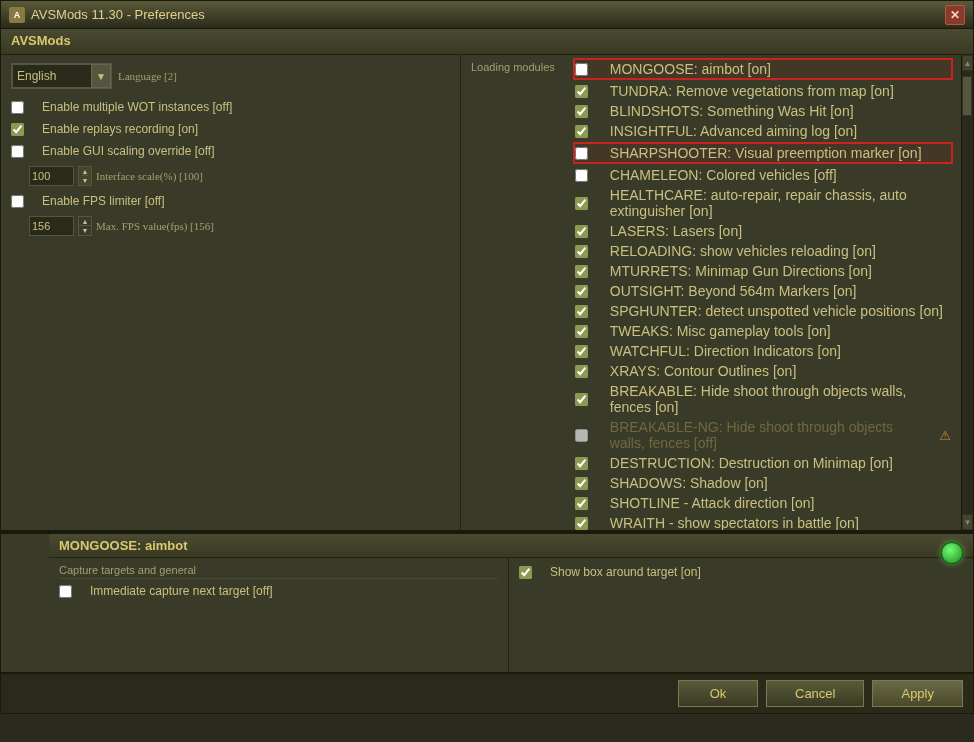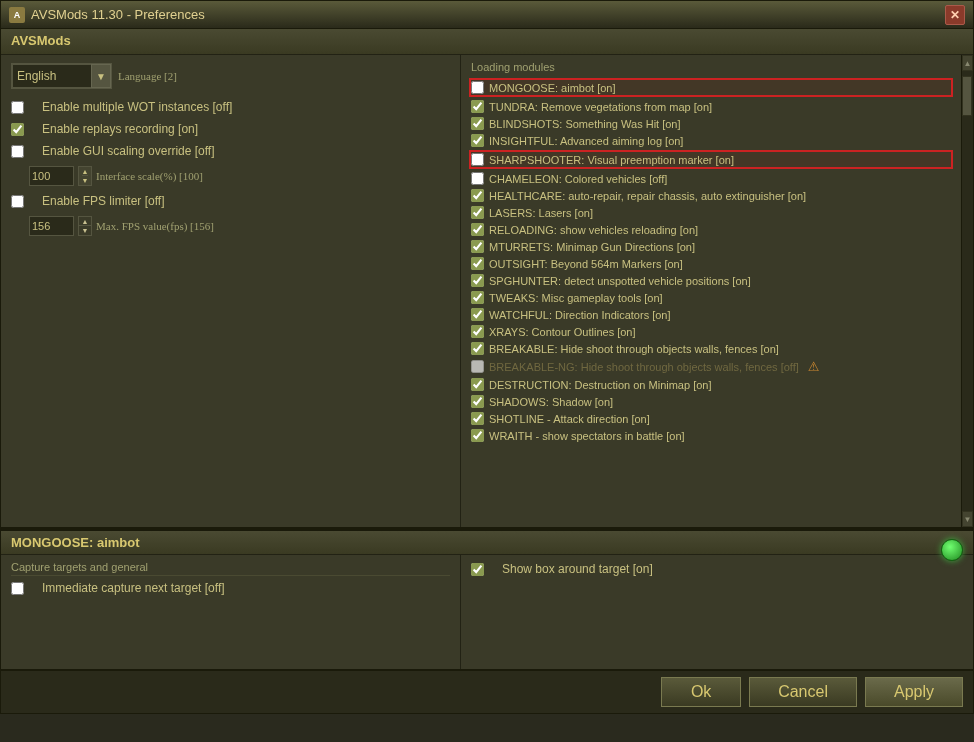--- a/index.html
+++ b/index.html
@@ -256,21 +256,22 @@
     }
     .module-item input[type="checkbox"] {
       width: 13px;
       height: 13px;
       accent-color: #8a9a50;
       cursor: pointer;
       flex-shrink: 0;
     }
     .module-label {
       color: #c8c080;
-      font-size: 11px;
+      font-size: 14px;
+      margin-left: 17px;
     }
     .module-label.disabled {
       color: #706840;
     }
 
     
     .module-item.highlighted {
       border: 2px solid #cc2222;
       padding: 1px 0;
       margin: 1px 0;
@@ -284,20 +285,21 @@
       margin-left: 4px;
     }
 
     
     .bottom-section {
       background: #3a3a28;
       border-top: 2px solid #1a1a0a;
       height: 140px;
       display: flex;
       flex-direction: column;
+      padding-left: 48px;
     }
 
     .bottom-module-title {
       background: linear-gradient(to bottom, #4a4a32, #3a3a22);
       padding: 4px 10px;
       font-size: 13px;
       font-weight: bold;
       color: #d8c870;
       border-bottom: 1px solid #222214;
     }
@@ -348,21 +350,21 @@
       display: flex;
       justify-content: flex-end;
       gap: 8px;
       align-items: center;
     }
     .footer-btn {
       background: linear-gradient(to bottom, #5a5a3a, #3a3a22);
       border: 1px solid #7a7a50;
       color: #d8c870;
       padding: 5px 28px;
-      font-size: 16px;
+      font-size: 13px;
       cursor: pointer;
       min-width: 80px;
       text-align: center;
     }
     .footer-btn.apply {
       background: linear-gradient(to bottom, #6a6a4a, #4a4a2a);
     }
 
     
     .right-scrollbar {
@@ -470,21 +472,21 @@
             <div style="height:50%; display:flex; align-items:center; justify-content:center; font-size:7px; border-bottom:1px solid #555540;">▲</div>
             <div style="height:50%; display:flex; align-items:center; justify-content:center; font-size:7px;">▼</div>
           </div>
           <span class="num-label">Max. FPS value(fps) [156]</span>
         </div>
 
       </div>
 
       <div class="right-panel">
         <div class="right-panel-inner">
-          <div style="flex:1; display:flex; flex-direction:column; overflow:hidden;">
+          <div style="flex:1; display:flex; flex-direction:row; overflow:hidden;">
             <div class="modules-header">Loading modules</div>
             <div class="modules-list" id="modules-list">
 
             <div class="module-item highlighted">
                   <input type="checkbox" style="">
                   <span class="module-label">MONGOOSE: aimbot [on]</span>
                 </div>
                 <div class="module-item">
                   <input type="checkbox" checked="" style="">
                   <span class="module-label">TUNDRA: Remove vegetations from map [on]</span>

